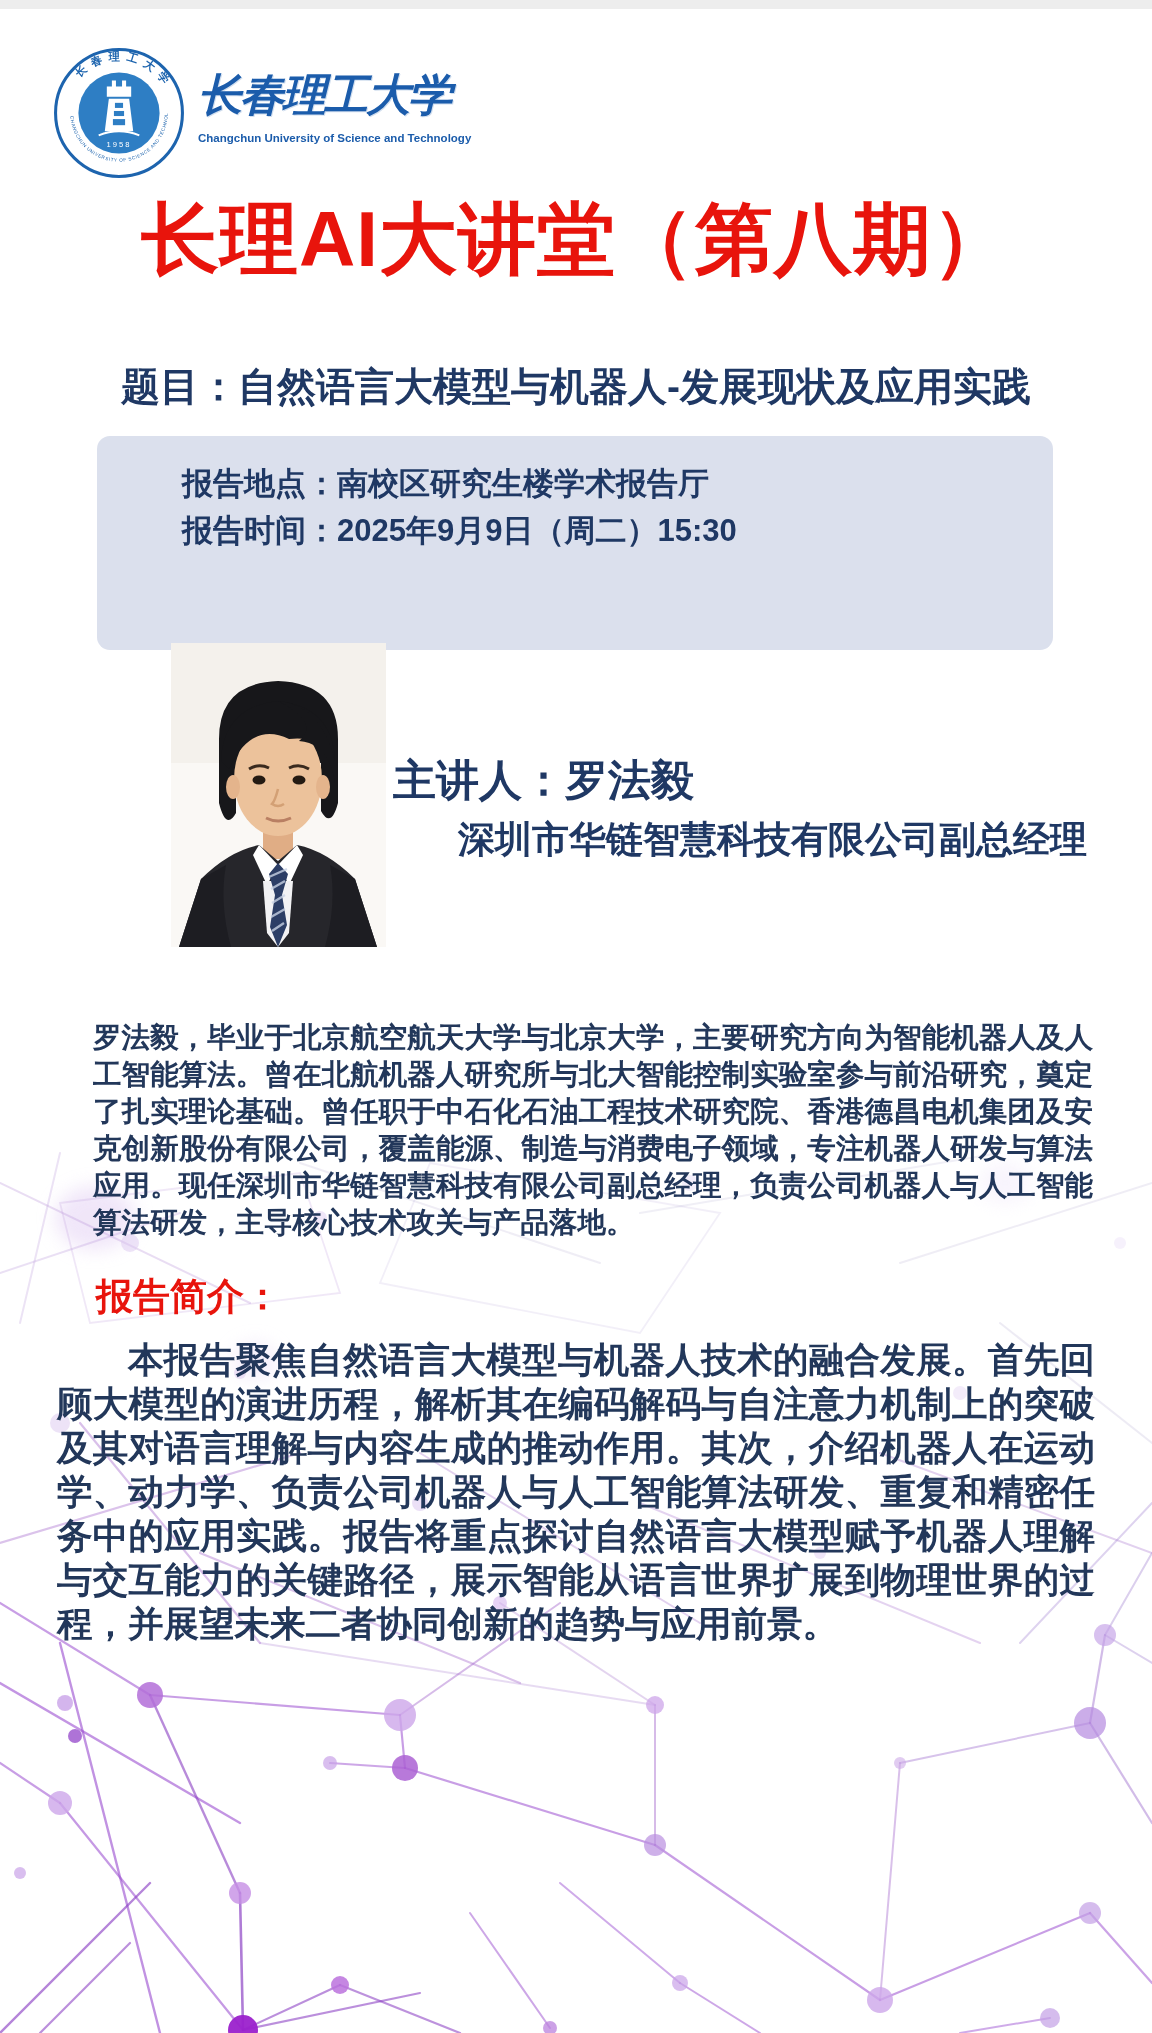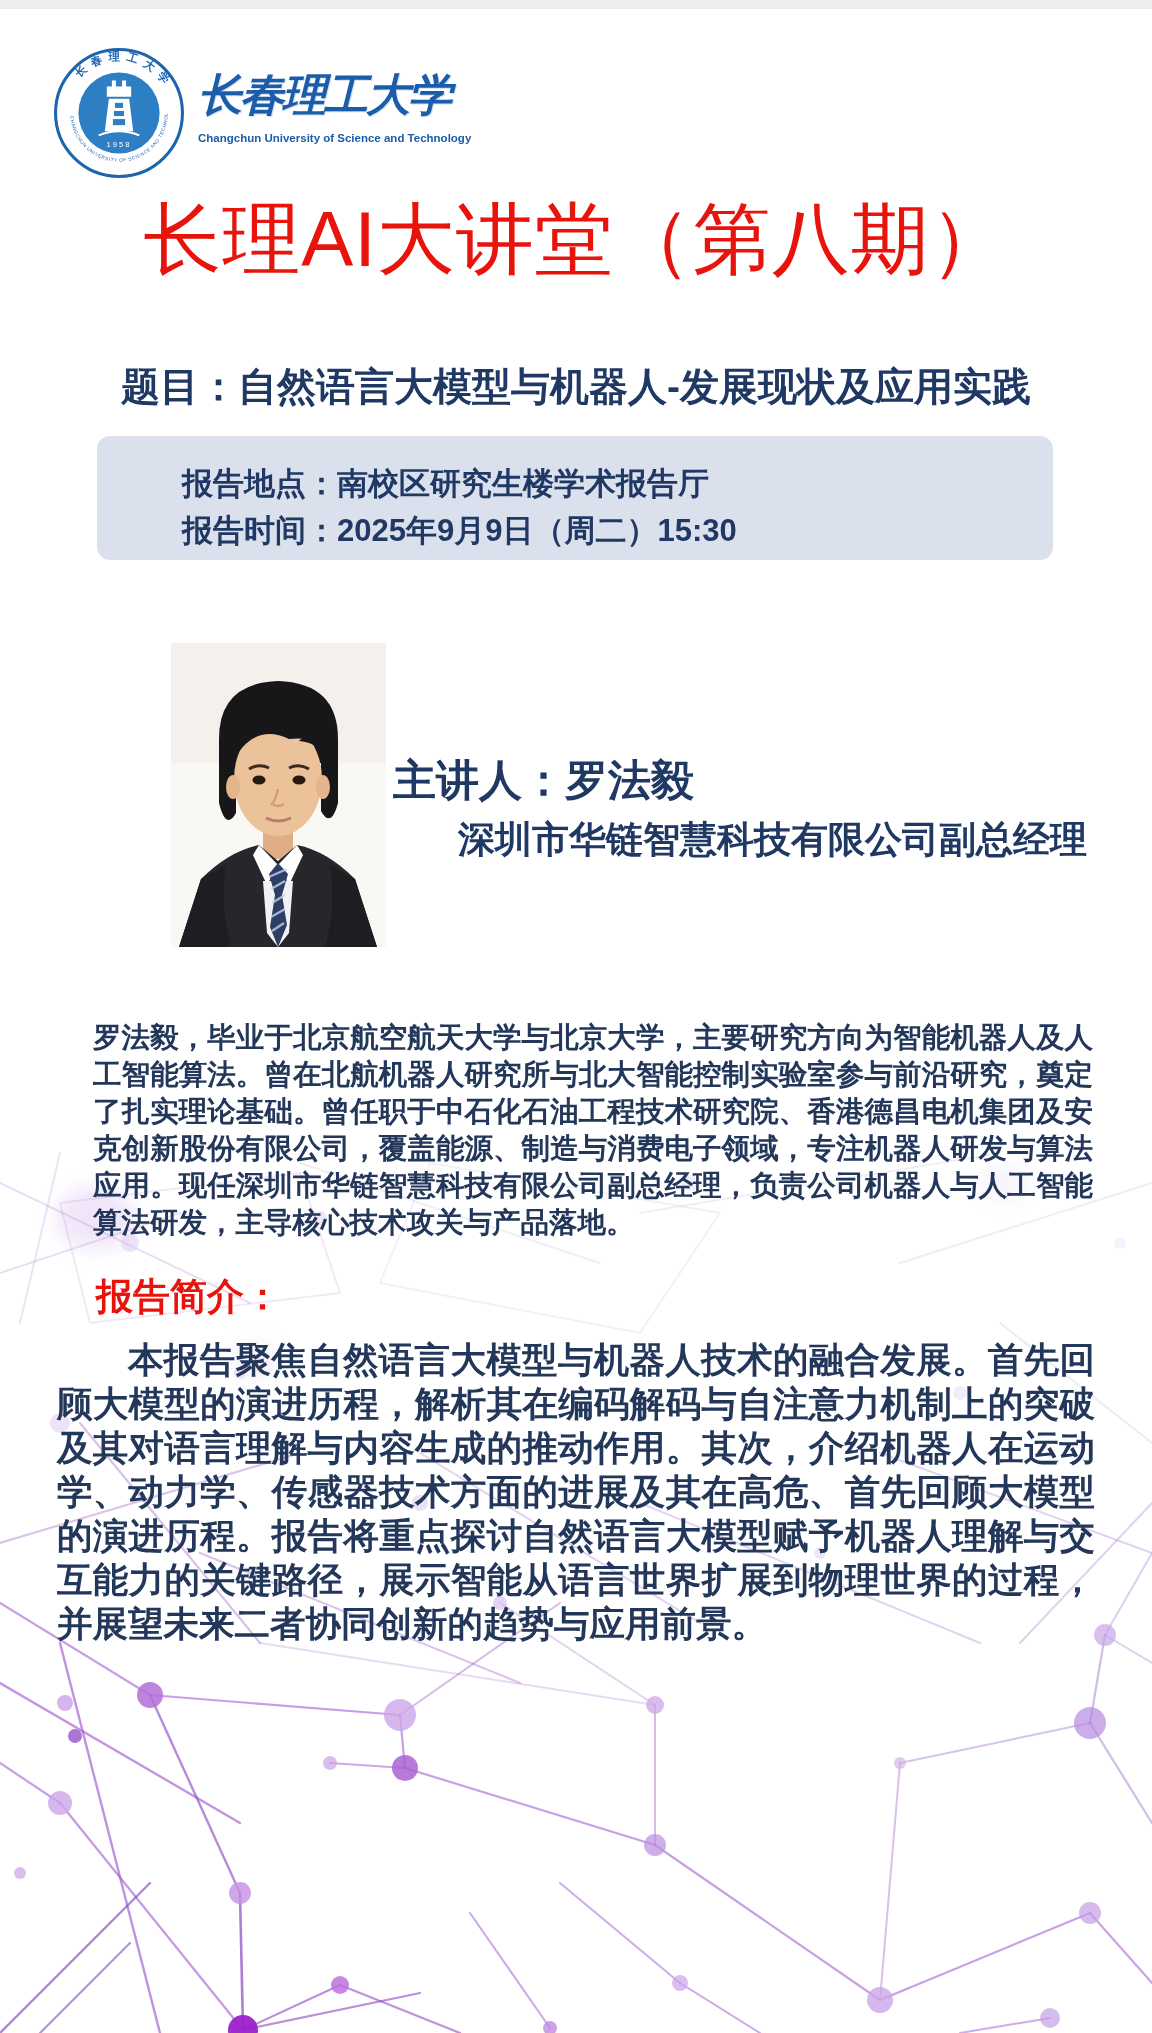--- a/index.html
+++ b/index.html
@@ -16,29 +16,29 @@
     position:absolute;left:146px;top:20px;width:320px;
     font-size:44px;font-weight:900;font-style:italic;color:#1b5cab;
     letter-spacing:-2px;text-shadow:1px 1px 0 #1b5cab33;white-space:nowrap;
   }
   .uni-name-en{
     position:absolute;left:146px;top:86px;width:330px;
     font-size:11.5px;font-weight:700;color:#1b5cab;white-space:nowrap;
   }
   .main-title{
     position:absolute;left:0;top:188px;width:1152px;text-align:center;
-    font-size:78px;font-weight:400;letter-spacing:1px;z-index:2;white-space:nowrap;
+    font-size:78px;font-weight:700;letter-spacing:1px;z-index:2;white-space:nowrap;
   }
   .topic-line{
     position:absolute;left:0;top:360px;width:1152px;text-align:center;
     font-size:39px;font-weight:900;z-index:2;white-space:nowrap;
   }
   
   .info-box{
-    position:absolute;left:97px;top:436px;width:956px;height:124px;
+    position:absolute;left:97px;top:436px;width:956px;height:214px;
     border-radius:13px;z-index:2;
   }
   .info-lines{position:absolute;left:85px;top:24px;}
   .info-line{font-size:31px;font-weight:900;line-height:47px;white-space:nowrap;}
   
   .photo-frame{
     position:absolute;left:171px;top:643px;width:215px;height:304px;
     z-index:2;background:#fbfaf8;overflow:hidden;
   }
   .speaker-name{
@@ -245,13 +245,13 @@
     <path d="M95,175 Q107,181 120,175" stroke="#b97f63" stroke-width="3" fill="none"></path>
   </svg>
 </div>
 
 <div class="speaker-name" style="color:#1f3864;">主讲人：罗法毅</div>
 <div class="speaker-title" style="color:#1f3864;">深圳市华链智慧科技有限公司副总经理</div>
 
 <p class="bio" style="color:#22375a;">罗法毅，毕业于北京航空航天大学与北京大学，主要研究方向为智能机器人及人工智能算法。曾在北航机器人研究所与北大智能控制实验室参与前沿研究，奠定了扎实理论基础。曾任职于中石化石油工程技术研究院、香港德昌电机集团及安克创新股份有限公司，覆盖能源、制造与消费电子领域，专注机器人研发与算法应用。现任深圳市华链智慧科技有限公司副总经理，负责公司机器人与人工智能算法研发，主导核心技术攻关与产品落地。</p>
 
 <div class="abstract-heading" style="color:#e8140c;">报告简介：</div>
-<p class="abstract-body" style="color:#22375a;">本报告聚焦自然语言大模型与机器人技术的融合发展。首先回顾大模型的演进历程，解析其在编码解码与自注意力机制上的突破及其对语言理解与内容生成的推动作用。其次，介绍机器人在运动学、动力学、传感器技术方面的进展及其在高危、首先回顾大模型的演进历程。报告将重点探讨自然语言大模型赋予机器人理解与交互能力的关键路径，展示智能从语言世界扩展到物理世界的过程，并展望未来二者协同创新的趋势与应用前景。</p>
+<p class="abstract-body" style="color:#22375a;">本报告聚焦自然语言大模型与机器人技术的融合发展。首先回顾大模型的演进历程，解析其在编码解码与自注意力机制上的突破及其对语言理解与内容生成的推动作用。其次，介绍机器人在运动学、动力学、负责公司机器人与人工智能算法研发、重复和精密任务中的应用实践。报告将重点探讨自然语言大模型赋予机器人理解与交互能力的关键路径，展示智能从语言世界扩展到物理世界的过程，并展望未来二者协同创新的趋势与应用前景。</p>
 
 </body></html>

